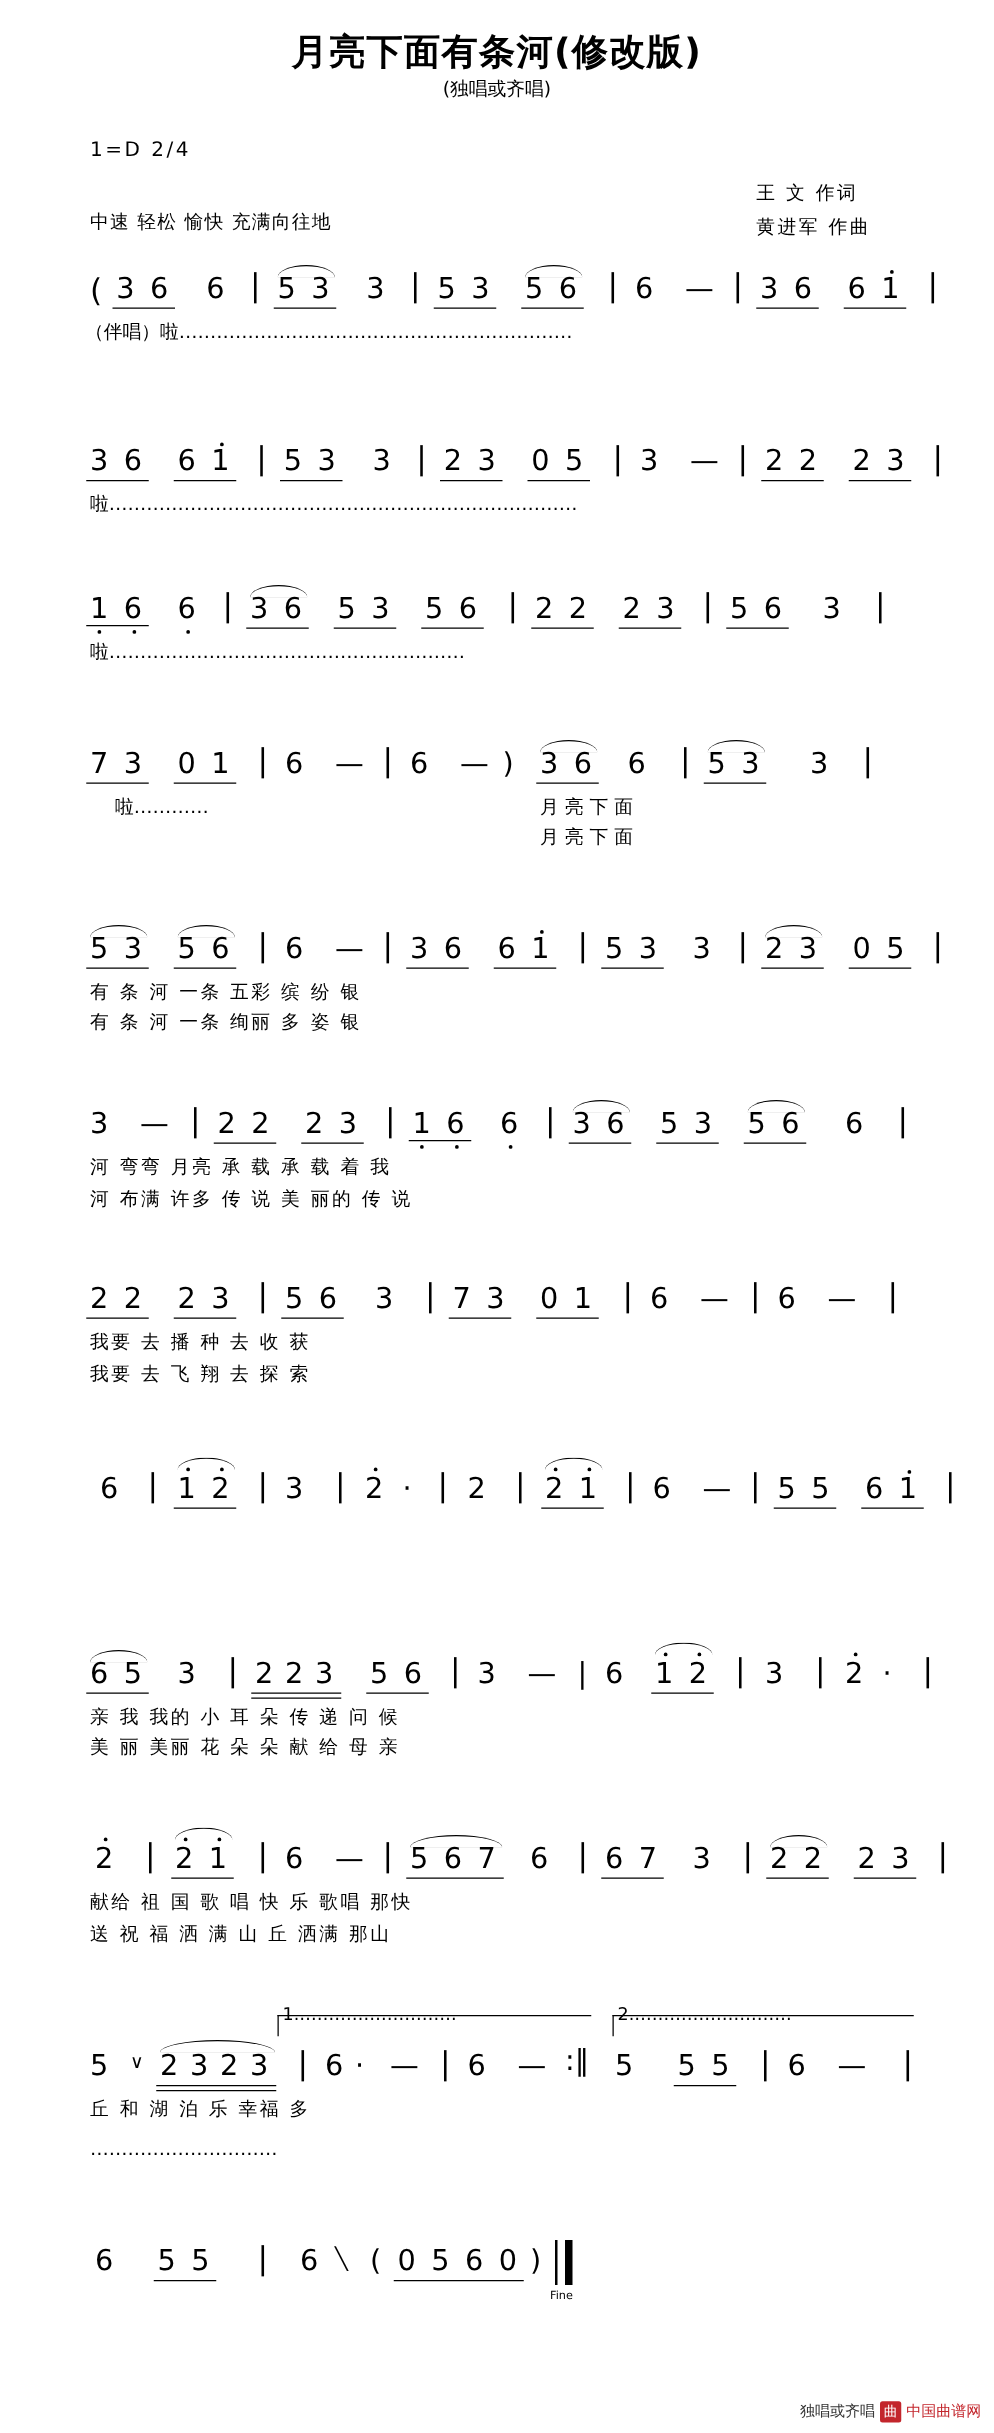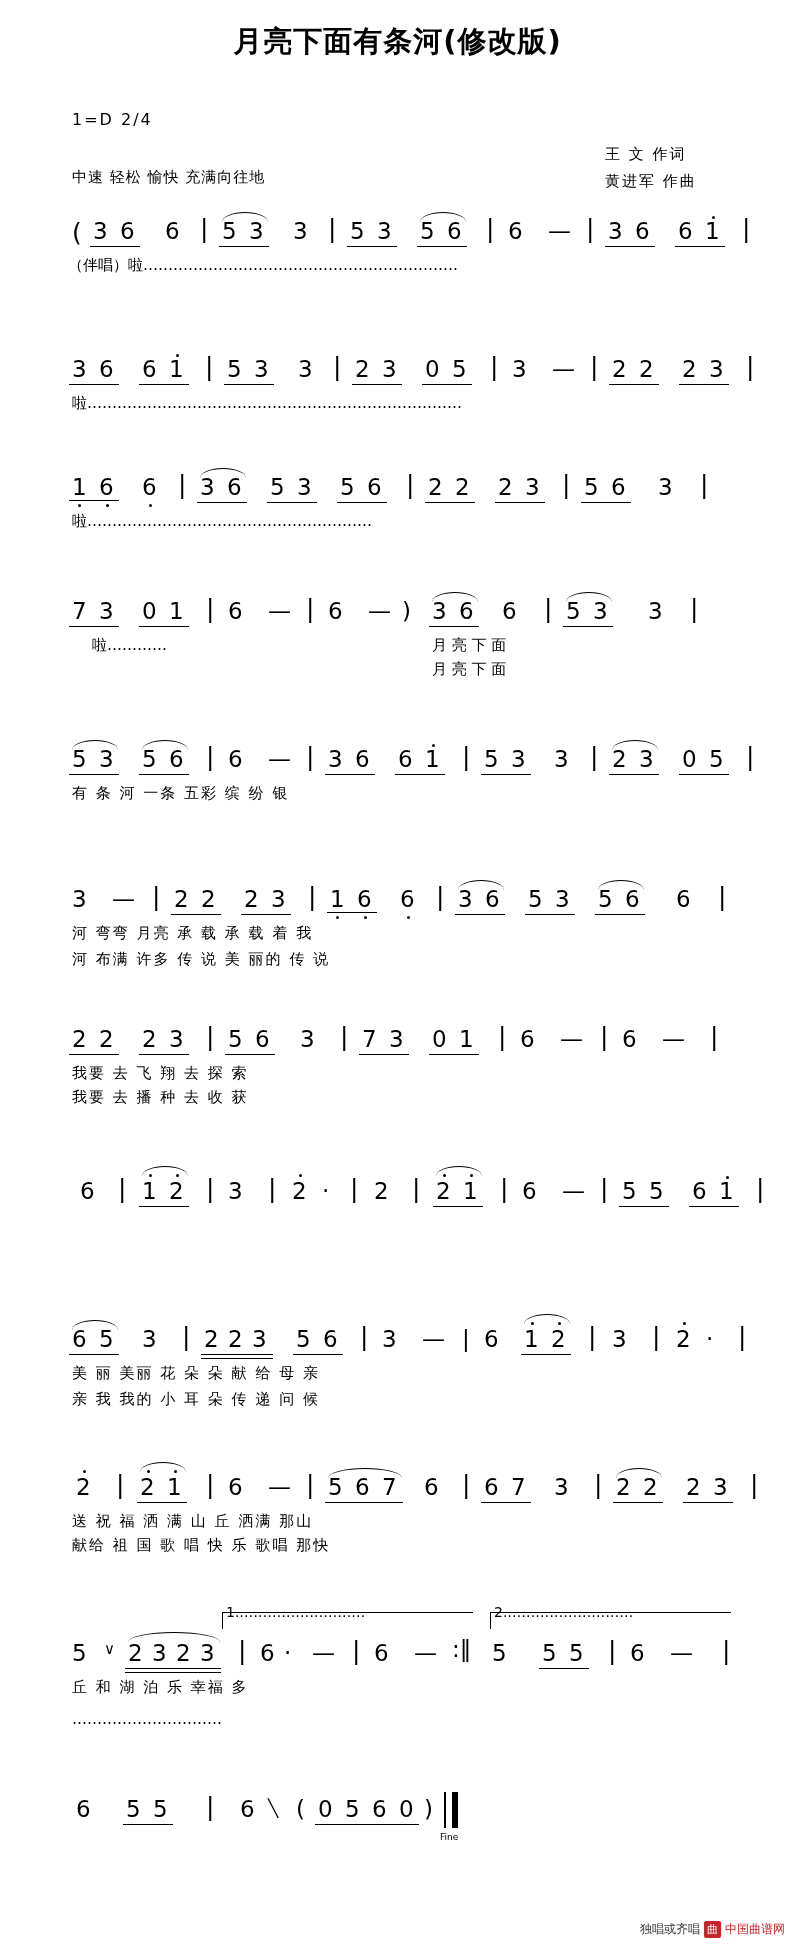--- a/index.html
+++ b/index.html
@@ -68,20 +68,21 @@
   .endbar{position:absolute;width:6px;background:#000;}
   .thinbar{position:absolute;width:1.5px;background:#000;}
   .brack{position:absolute;border-top:1.2px solid #000;border-left:1.2px solid #000;}
 </style>
 </head>
 <body>
 
 <div class="sheet">
 
   <div class="title">月亮下面有条河(修改版)</div>
+  <div class="subtitle">(独唱或齐唱)</div>
   <div class="keysig">1=D   2/4</div>
   <div class="tempo">中速  轻松 愉快  充满向往地</div>
   <div class="credit c1">王  文    作词</div>
   <div class="credit c2">黄进军    作曲</div>
 
   <div class="row" style="top:212px;">
     <div class="notes">
       <span class="n" style="left:72px;font-size:25px;">(</span>
       <span class="n" style="left:93px;">3</span>
       <span class="n" style="left:120px;">6</span>
@@ -265,20 +266,23 @@
       <div class="underline1" style="left:609px;top:34px;width:50px;"></div>
       <div class="tie" style="left:612px;top:0px;width:46px;"></div>
       <span class="n" style="left:682px;">0</span>
       <span class="n" style="left:709px;">5</span>
       <div class="underline1" style="left:679px;top:34px;width:50px;"></div>
       <span class="bar" style="left:746px;">|</span>
     </div>
     <div class="lyr" style="height:24px;padding-left:48px;">
       <span style="left:72px;letter-spacing:2px;">有    条    河        一条  五彩   缤    纷 银</span>
     </div>
+    <div class="lyr">
+      <span style="left:72px;letter-spacing:2px;">有    条    河        一条  绚丽   多    姿 银</span>
+    </div>
   </div>
 
   <div class="row" style="top:880px;">
     <div class="notes">
       <span class="n" style="left:72px;">3</span>
       <span class="n" style="left:112px;">—</span>
       <span class="bar" style="left:152px;">|</span>
       <span class="n" style="left:174px;">2</span>
       <span class="n" style="left:201px;">2</span>
       <div class="underline1" style="left:171px;top:34px;width:50px;"></div>
@@ -337,25 +341,25 @@
       <span class="n" style="left:459px;">1</span>
       <div class="underline1" style="left:429px;top:34px;width:50px;"></div>
       <span class="bar" style="left:498px;">|</span>
       <span class="n" style="left:520px;">6</span>
       <span class="n" style="left:560px;">—</span>
       <span class="bar" style="left:600px;">|</span>
       <span class="n" style="left:622px;">6</span>
       <span class="n" style="left:662px;">—</span>
       <span class="bar" style="left:710px;">|</span>
     </div>
+    <div class="lyr">
+      <span style="left:72px;letter-spacing:2px;">我要   去    播    种 去     收   获</span>
+    </div>
     <div class="lyr" style="height:24px;">
       <span style="left:72px;letter-spacing:2px;">我要   去    飞    翔 去     探   索</span>
-    </div>
-    <div class="lyr">
-      <span style="left:72px;letter-spacing:2px;">我要   去    播    种 去     收   获</span>
     </div>
   </div>
 
   <div class="row" style="top:1172px;">
     <div class="notes">
       <span class="n" style="left:80px;">6</span>
       <span class="bar" style="left:118px;">|</span>
       <span class="n" style="left:142px;">1</span>
       <span class="n" style="left:169px;">2</span>
       <div class="dotu" style="left:149px;top:2px;"></div>
@@ -420,25 +424,25 @@
       <div class="underline1" style="left:521px;top:34px;width:50px;"></div>
       <div class="tie" style="left:524px;top:-6px;width:46px;"></div>
       <span class="bar" style="left:588px;">|</span>
       <span class="n" style="left:612px;">3</span>
       <span class="bar" style="left:652px;">|</span>
       <span class="n" style="left:676px;">2</span>
       <div class="dotu" style="left:683px;top:2px;"></div>
       <span class="n" style="left:706px;">·</span>
       <span class="bar" style="left:738px;">|</span>
     </div>
-    <div class="lyr">
-      <span style="left:72px;letter-spacing:2px;">美   丽  美丽   花 朵 朵     献  给  母  亲</span>
-    </div>
     <div class="lyr" style="height:24px;">
       <span style="left:72px;letter-spacing:2px;">亲   我  我的   小 耳 朵     传  递  问  候</span>
+    </div>
+    <div class="lyr">
+      <span style="left:72px;letter-spacing:2px;">美   丽  美丽   花 朵 朵     献  给  母  亲</span>
     </div>
   </div>
 
   <div class="row" style="top:1468px;">
     <div class="notes">
       <span class="n" style="left:76px;">2</span>
       <div class="dotu" style="left:83px;top:2px;"></div>
       <span class="bar" style="left:116px;">|</span>
       <span class="n" style="left:140px;">2</span>
       <span class="n" style="left:167px;">1</span>
@@ -464,25 +468,25 @@
       <span class="bar" style="left:594px;">|</span>
       <span class="n" style="left:616px;">2</span>
       <span class="n" style="left:643px;">2</span>
       <div class="underline1" style="left:613px;top:34px;width:50px;"></div>
       <div class="tie" style="left:616px;top:0px;width:46px;"></div>
       <span class="n" style="left:686px;">2</span>
       <span class="n" style="left:713px;">3</span>
       <div class="underline1" style="left:683px;top:34px;width:50px;"></div>
       <span class="bar" style="left:750px;">|</span>
     </div>
+    <div class="lyr">
+      <span style="left:72px;letter-spacing:2px;">献给 祖  国     歌    唱  快  乐  歌唱  那快</span>
+    </div>
     <div class="lyr" style="height:24px;">
       <span style="left:72px;letter-spacing:2px;">送  祝   福     洒    满  山  丘  洒满  那山</span>
-    </div>
-    <div class="lyr">
-      <span style="left:72px;letter-spacing:2px;">献给 祖  国     歌    唱  快  乐  歌唱  那快</span>
     </div>
   </div>
 
   <div class="row" style="top:1604px;">
     <div class="brack" style="left:222px;top:8px;width:250px;height:16px;"></div>
     <div class="brack" style="left:490px;top:8px;width:240px;height:16px;"></div>
     <div style="position:absolute;left:226px;top:0px;font-size:14px;">1.………………………</div>
     <div style="position:absolute;left:494px;top:0px;font-size:14px;">2.………………………</div>
   </div>
 

